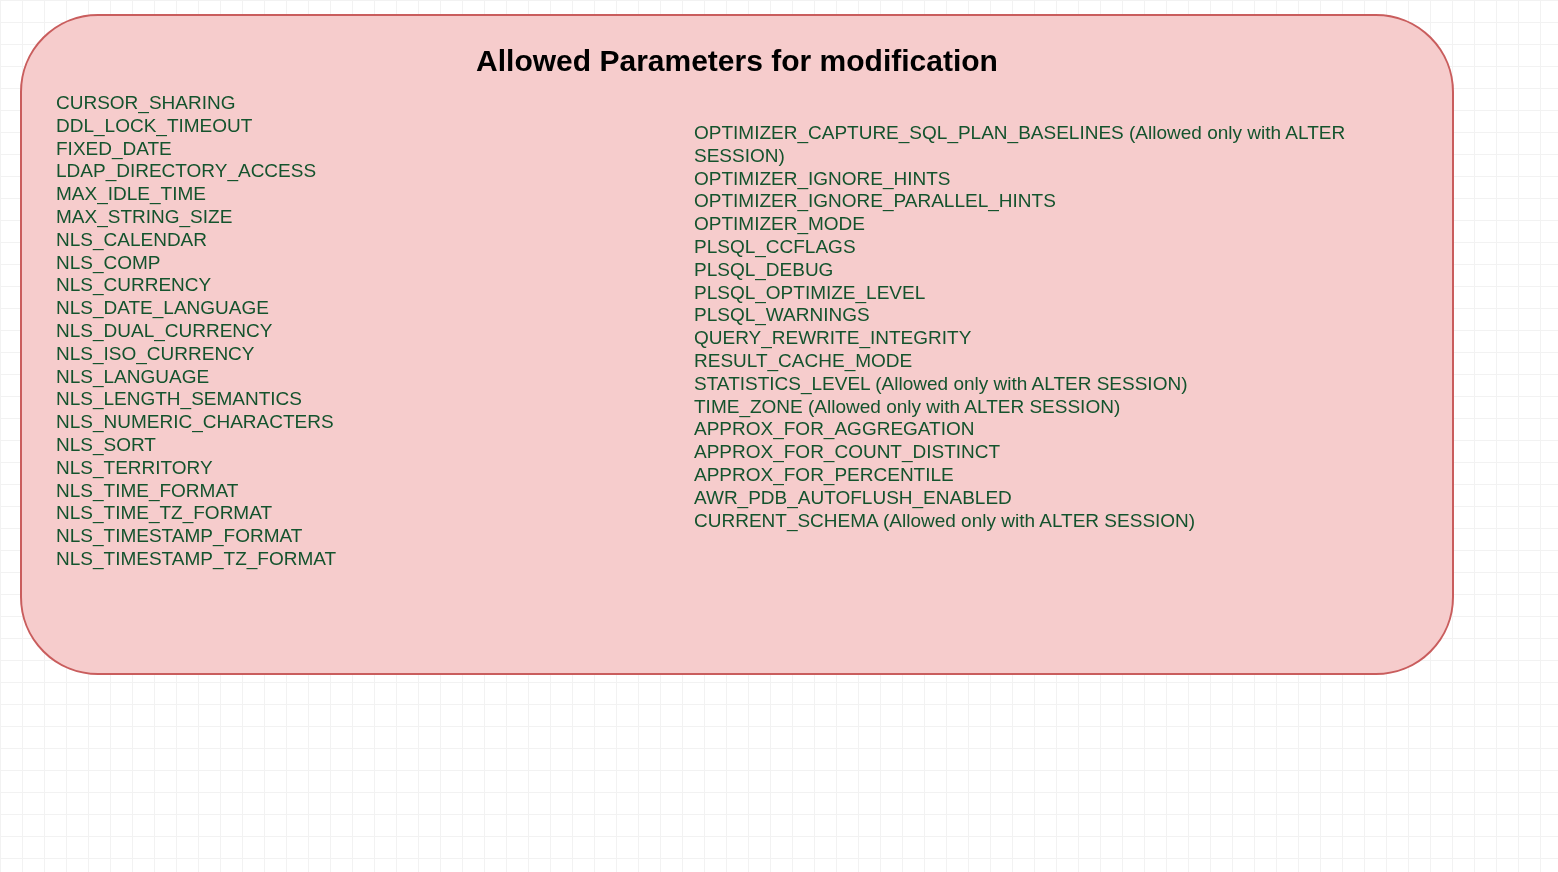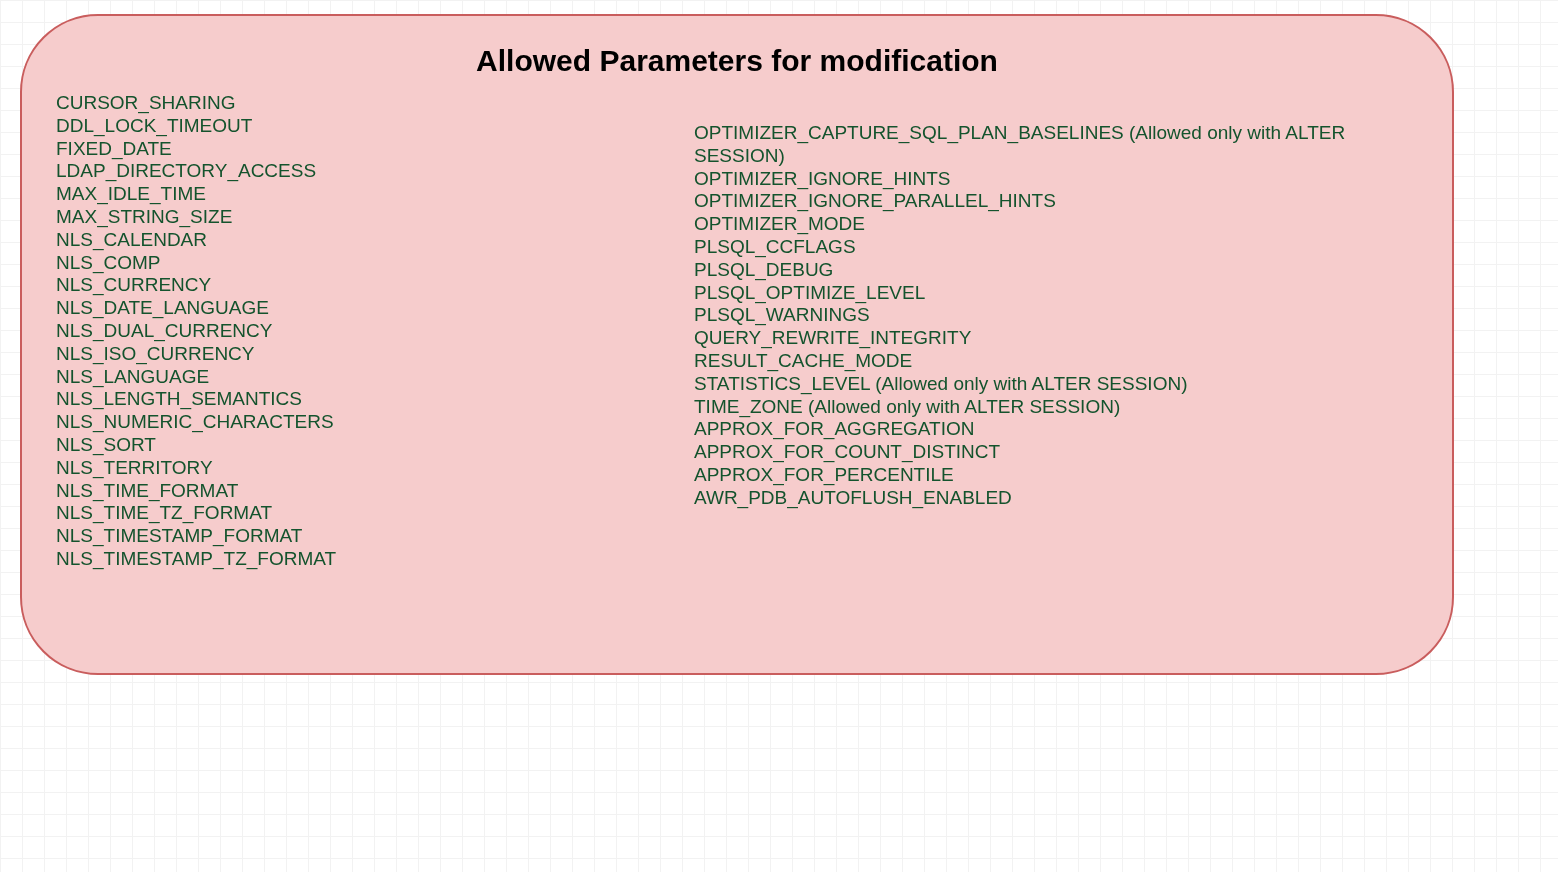--- a/index.html
+++ b/index.html
@@ -92,15 +92,16 @@
         <div class="param">PLSQL_OPTIMIZE_LEVEL</div>
         <div class="param">PLSQL_WARNINGS</div>
         <div class="param">QUERY_REWRITE_INTEGRITY</div>
         <div class="param">RESULT_CACHE_MODE</div>
         <div class="param">STATISTICS_LEVEL (Allowed only with ALTER SESSION)</div>
         <div class="param">TIME_ZONE (Allowed only with ALTER SESSION)</div>
         <div class="param">APPROX_FOR_AGGREGATION</div>
         <div class="param">APPROX_FOR_COUNT_DISTINCT</div>
         <div class="param">APPROX_FOR_PERCENTILE</div>
         <div class="param">AWR_PDB_AUTOFLUSH_ENABLED</div>
+        <div class="param">CURRENT_SCHEMA (Allowed only with ALTER SESSION)</div>
       </div>
   </div>
 </div>
 
 </body></html>

